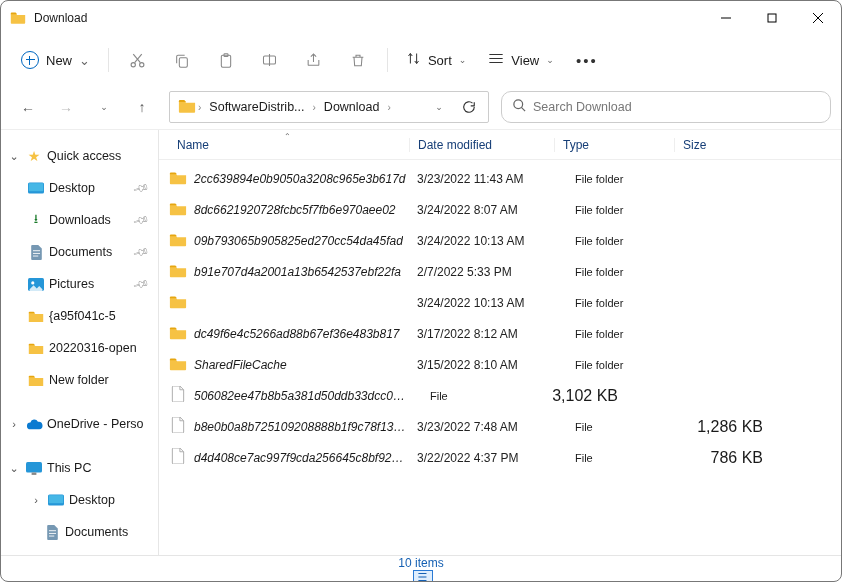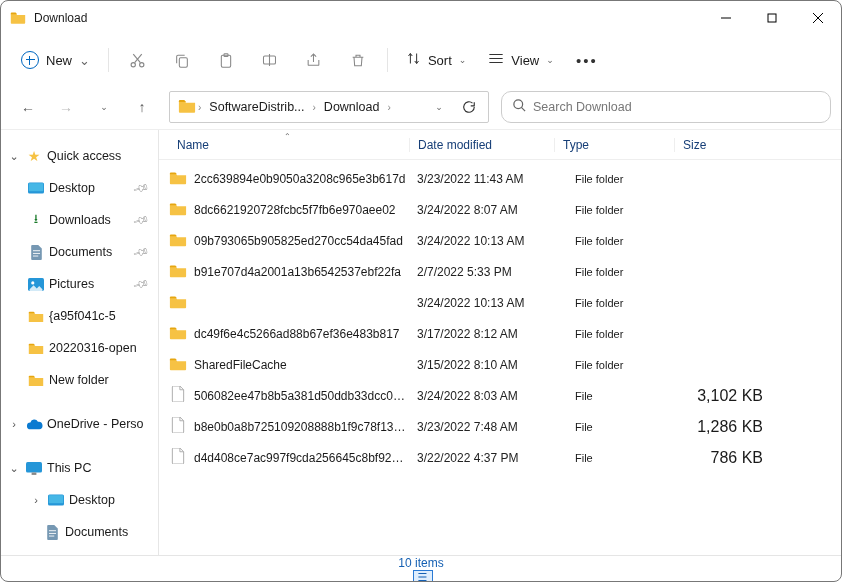--- a/index.html
+++ b/index.html
@@ -50,21 +50,21 @@
 .cols { height: 30px; display: flex; align-items: center; border-bottom: 1px solid #eee; color: #163e77; font-size: 12px; }
 .col-name { width: 250px; padding-left: 18px; position: relative; }
 .sort-ind { position: absolute; top: -6px; left: 50%; font-size: 8px; color: #666; }
 .col-date { width: 145px; border-left: 1px solid #eee; padding-left: 8px; }
 .col-type { width: 120px; border-left: 1px solid #eee; padding-left: 8px; }
 .col-size { width: 84px; border-left: 1px solid #eee; padding-left: 8px; }
 
 .files { flex: 1; overflow: auto; padding-top: 3px; }
 .file-row { height: 31px; display: flex; align-items: center; cursor: pointer; }
 .file-row .cell-name { width: 250px; display: flex; align-items: center; gap: 7px; padding-left: 10px; overflow: hidden; }
-.file-row .cell-name .fname { white-space: nowrap; overflow: hidden; text-overflow: ellipsis; font-size: 12px; }
+.file-row .cell-name .fname { white-space: nowrap; overflow: hidden; text-overflow: ellipsis; font-size: 12px; font-style: italic; }
 .file-row .cell-date { width: 145px; padding-left: 8px; font-size: 12px; color: #222; }
 .file-row .cell-type { width: 120px; padding-left: 8px; font-size: 11px; margin-left: 13px; }
 .file-row .cell-size { width: 84px; padding-right: 8px; text-align: right; font-size: 16px; }
 
 .folder-icon svg, .file-icon svg { width: 18px; height: 16px; flex-shrink: 0; }
 .star-icon { color: #f6c244; font-size: 14px; }
 
 .status { height: 26px; border-top: 1px solid #e5e5e5; display: flex; align-items: center; padding: 0 10px; font-size: 12px; color: #1560b3; flex-direction: column; }
 .status .spacer { flex: 1; }
 .view-toggle { width: 20px; height: 18px; border: 1px solid #999; margin-left: 3px; display: flex; align-items: center; justify-content: center; font-size: 11px; cursor: pointer; }
@@ -411,21 +411,20 @@
           <div class="cell-size"></div>
         </div>
         <div class="file-row">
           <div class="cell-name">
             <span class="file-icon"><svg viewBox="0 0 14 17">
                 <path d="M2 0 h7 l4 4 v12 a1 1 0 0 1 -1 1 H2 a1 1 0 0 1 -1 -1 V1 a1 1 0 0 1 1 -1 Z" fill="#fff" stroke="#aaa"></path>
                 <path d="M9 0 v4 h4" fill="none" stroke="#aaa"></path>
               </svg></span>
             <span class="fname">506082ee47b8b5a381d50ddb33dcc0d601...</span>
           </div>
-          <div class="cell-date">3/24/2022 8:03 AM</div>
           <div class="cell-type">File</div>
           <div class="cell-size">3,102 KB</div>
         </div>
         <div class="file-row">
           <div class="cell-name">
             <span class="file-icon"><svg viewBox="0 0 14 17">
                 <path d="M2 0 h7 l4 4 v12 a1 1 0 0 1 -1 1 H2 a1 1 0 0 1 -1 -1 V1 a1 1 0 0 1 1 -1 Z" fill="#fff" stroke="#aaa"></path>
                 <path d="M9 0 v4 h4" fill="none" stroke="#aaa"></path>
               </svg></span>
             <span class="fname">b8e0b0a8b725109208888b1f9c78f13cf424...</span>

